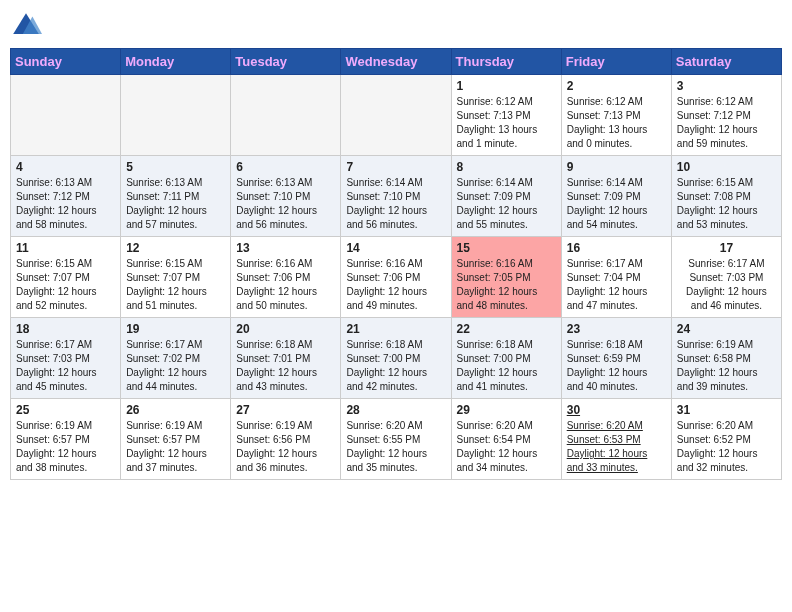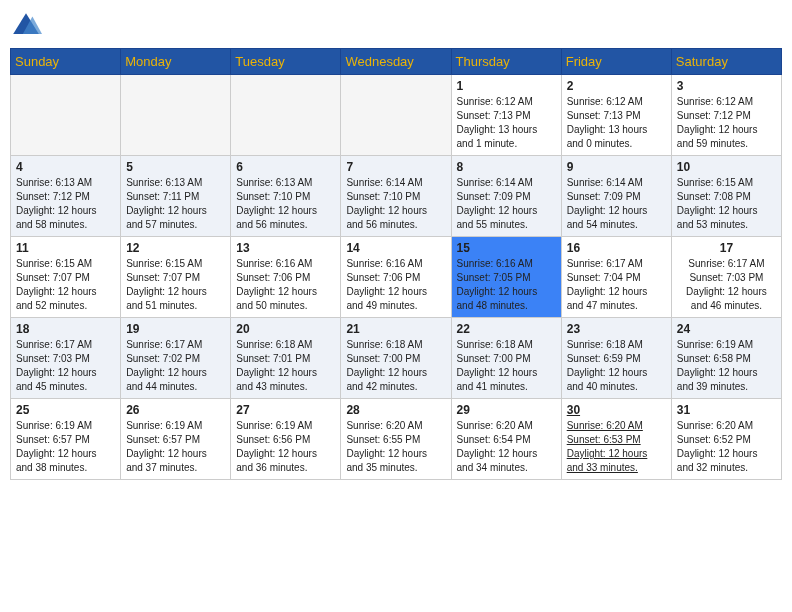--- a/index.html
+++ b/index.html
@@ -48,23 +48,23 @@
       color: #444;
       margin-top: 2px;
     }
     .calendar {
       width: 100%;
       border-collapse: collapse;
       border: 1px solid #ccc;
     }
     .calendar th {
       background: #2255a4;
-      color: #eab308;
+      color: #f0abfc;
       font-size: 13px;
-      font-weight: normal;
+      font-weight: bold;
       padding: 5px 4px;
       border: 1px solid #1a4490;
       text-align: left;
     }
     .calendar td {
       border: 1px solid #ccc;
       vertical-align: top;
       padding: 4px 5px;
       font-size: 10.5px;
       color: #222;
@@ -227,21 +227,21 @@
 Daylight: 12 hours
 and 50 minutes.</div>
         </td>
         <td style="background: rgb(255, 255, 255);">
           <span class="day-num">14</span>
           <div class="cell-content" style="white-space: pre-line;">Sunrise: 6:16 AM
 Sunset: 7:06 PM
 Daylight: 12 hours
 and 49 minutes.</div>
         </td>
-        <td style="background: #3b82f6;">
+        <td style="background: #fca5a5;">
           <span class="day-num">15</span>
           <div class="cell-content" style="white-space: pre-line;">Sunrise: 6:16 AM
 Sunset: 7:05 PM
 Daylight: 12 hours
 and 48 minutes.</div>
         </td>
         <td style="background: rgb(255, 255, 255);">
           <span class="day-num">16</span>
           <div class="cell-content" style="white-space: pre-line;">Sunrise: 6:17 AM
 Sunset: 7:04 PM

